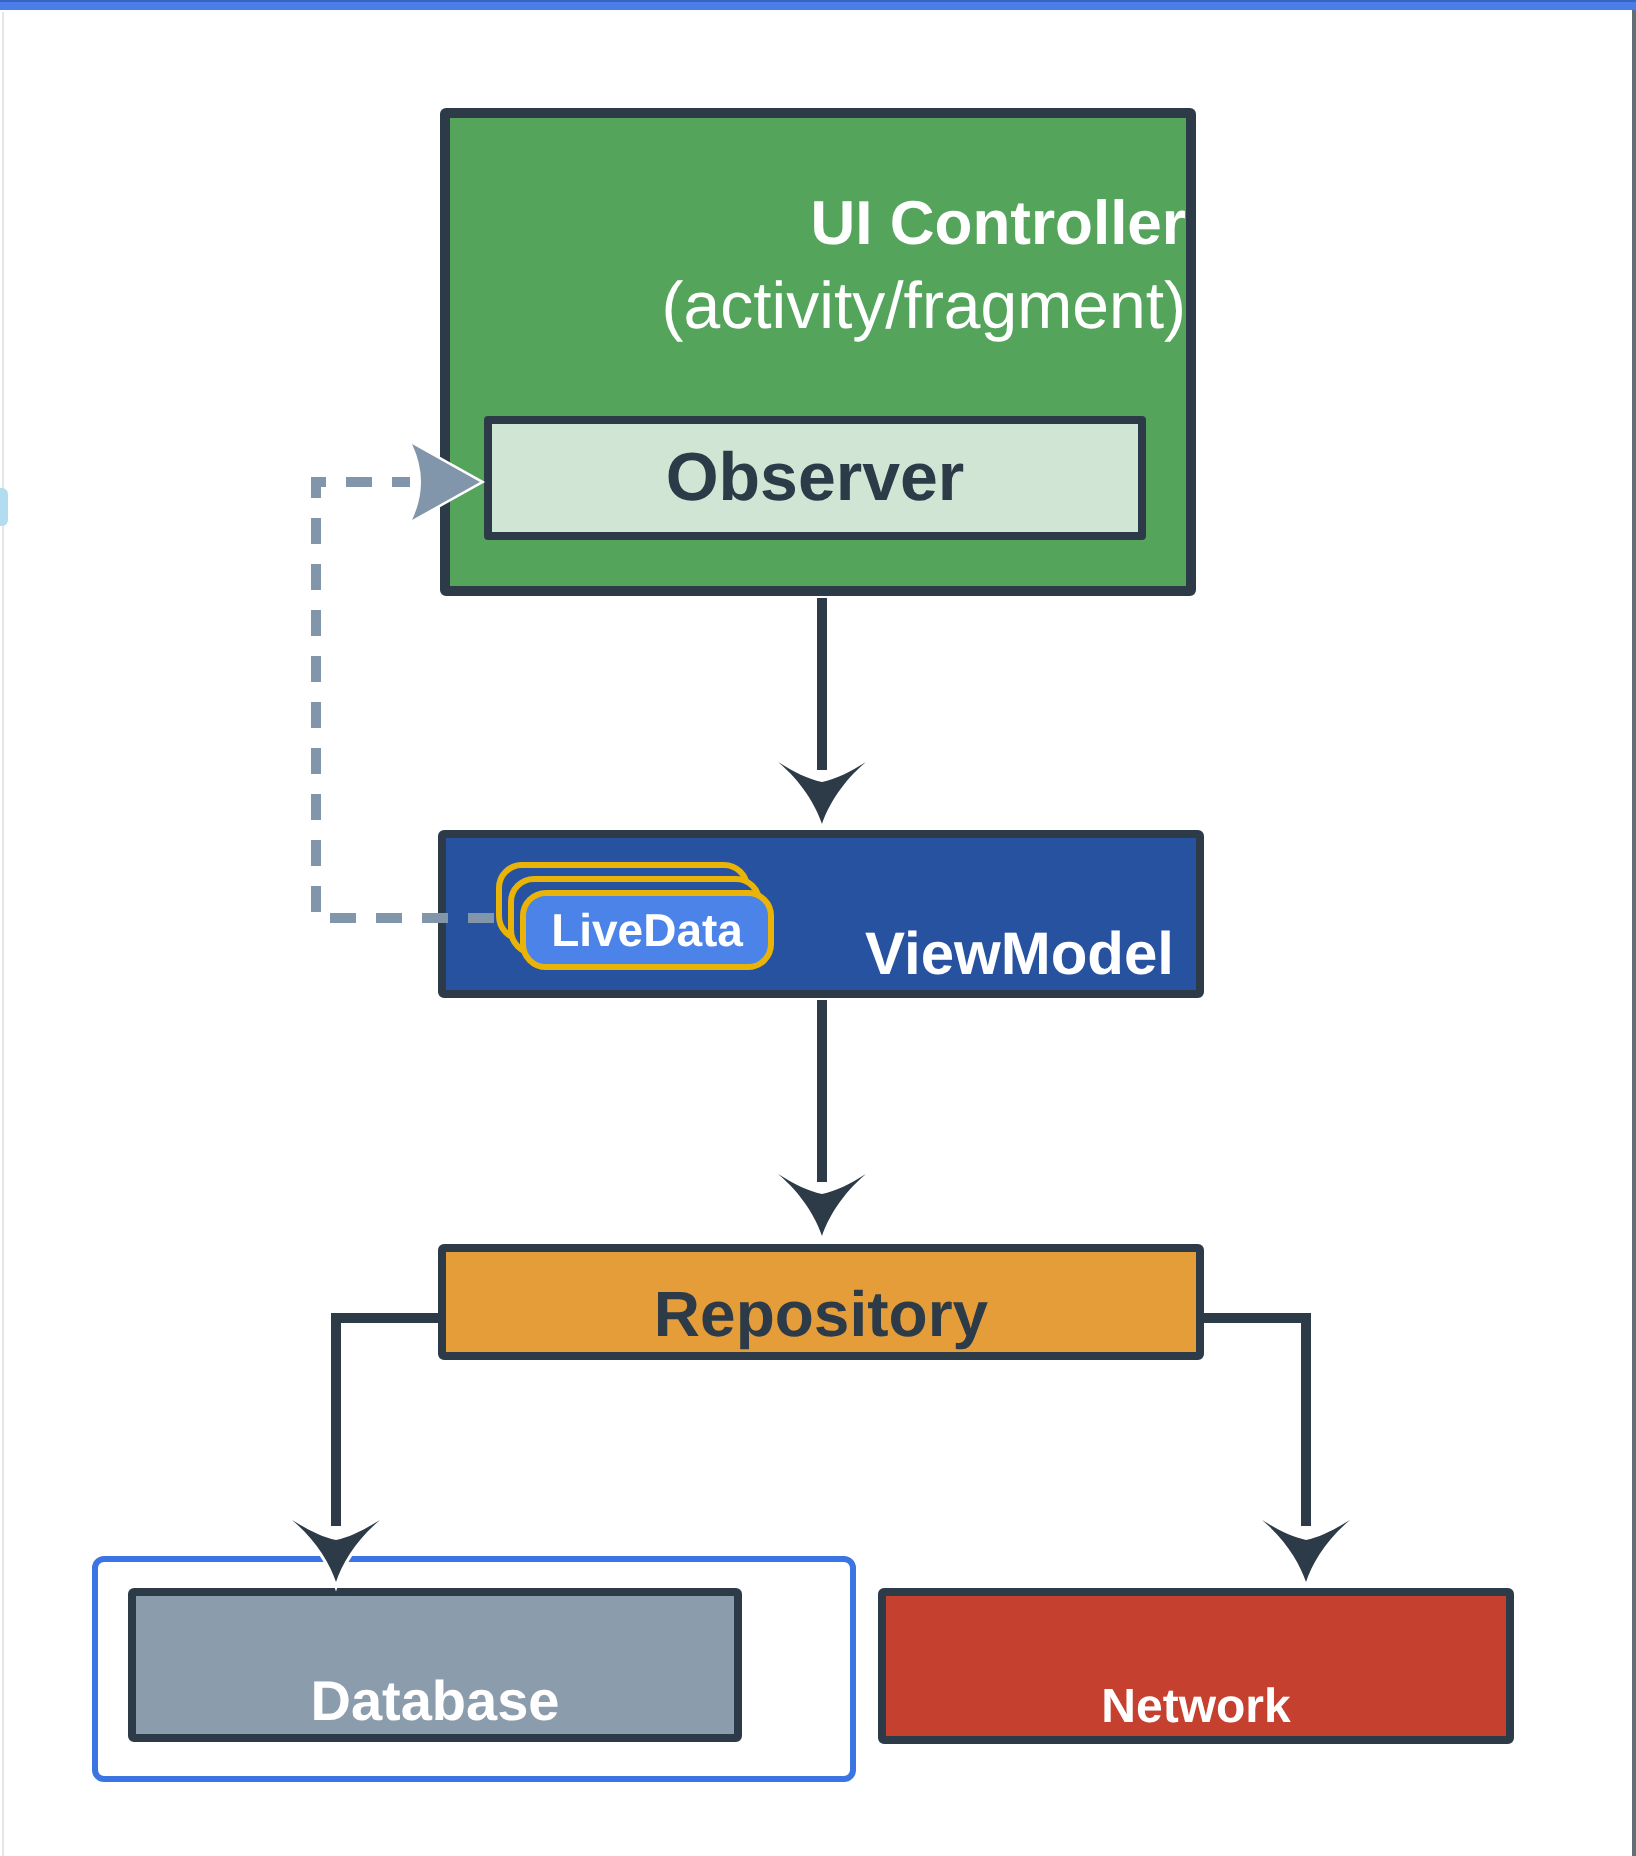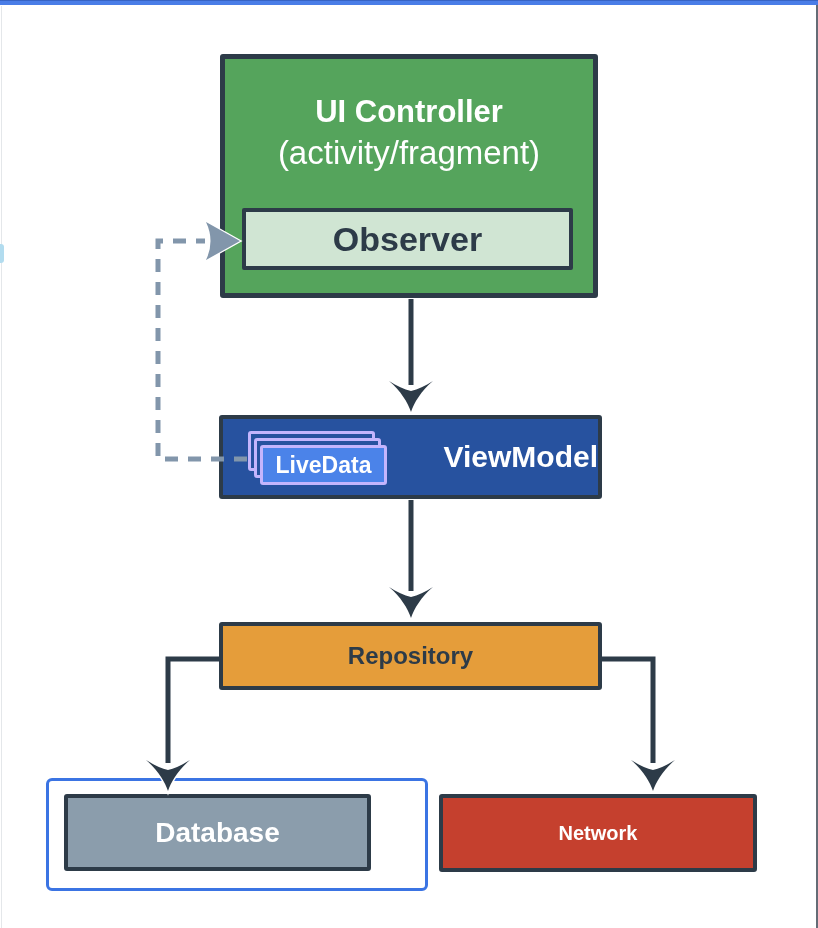--- a/index.html
+++ b/index.html
@@ -30,21 +30,21 @@
   .left-scroll-thumb {
     position: absolute; left: 0; top: 244px; width: 4px; height: 19px;
     background: #b2dcef; border-radius: 0 3px 3px 0;
   }
 
   
   .node {
     position: absolute;
     border: 4px solid #2d3b48;
     border-radius: 3px;
-    display: flex; align-items: center; justify-content: center;
+    display: flex; align-items: flex-end; justify-content: center;
     color: #ffffff;
     z-index: 2;
   }
 
   .ui-controller {
     left: 220px; top: 54px; width: 378px; height: 244px;
     background: #55a45c; border-width: 5px;
     flex-direction: column; justify-content: flex-start;
     padding-top: 34px;
   }
@@ -54,62 +54,62 @@
   .observer {
     position: absolute; left: 17px; top: 149px; width: 331px; height: 62px;
     background: #d0e5d3; border: 4px solid #2d3b48; border-radius: 2px;
     display: flex; align-items: center; justify-content: center;
     color: #2d3b48; font-size: 34px; font-weight: 700;
   }
 
   .viewmodel {
     left: 219px; top: 415px; width: 383px; height: 84px;
     background: #27529f;
-    justify-content: flex-end; 
+    justify-content: flex-end; padding-right: 11px;
     font-size: 30px; font-weight: 700;
   }
 
   .livedata-stack {
     position: absolute; left: 248px; top: 431px; width: 140px; height: 56px;
     z-index: 6;
   }
   .livedata-card {
     position: absolute; width: 127px; height: 40px;
-    border: 3px solid #c4b5fd; border-radius: 3px;
+    border: 3px solid #eab308; border-radius: 13px;
     background: #27529f;
   }
   .livedata-card.c1 { left: 0; top: 0; }
   .livedata-card.c2 { left: 6px; top: 7px; }
   .livedata-card.front {
     left: 12px; top: 14px;
     background: #4b83e9;
     display: flex; align-items: center; justify-content: center;
     color: #ffffff; font-size: 23px; font-weight: 600;
   }
 
   .repository {
-    left: 219px; top: 622px; width: 383px; height: 68px;
+    left: 219px; top: 622px; width: 383px; height: 58px;
     background: #e59d3a;
-    color: #2d3b48; font-size: 24px; font-weight: 700;
+    color: #2d3b48; font-size: 32px; font-weight: 700;
   }
 
   .highlight-outline {
     position: absolute; left: 46px; top: 778px; width: 382px; height: 113px;
     border: 3px solid #3b74e3; border-radius: 6px;
     z-index: 1;
   }
 
   .database {
     left: 64px; top: 794px; width: 307px; height: 77px;
     background: #8b9dac; font-size: 28px; font-weight: 700;
   }
 
   .network {
     left: 439px; top: 794px; width: 318px; height: 78px;
-    background: #c5402e; font-size: 20px; font-weight: 700;
+    background: #c5402e; font-size: 24px; font-weight: 700;
   }
 
   svg.wires {
     position: absolute; left: 0; top: 0; width: 818px; height: 928px;
     z-index: 5; pointer-events: none;
   }
 </style>
 </head>
 <body>
 

